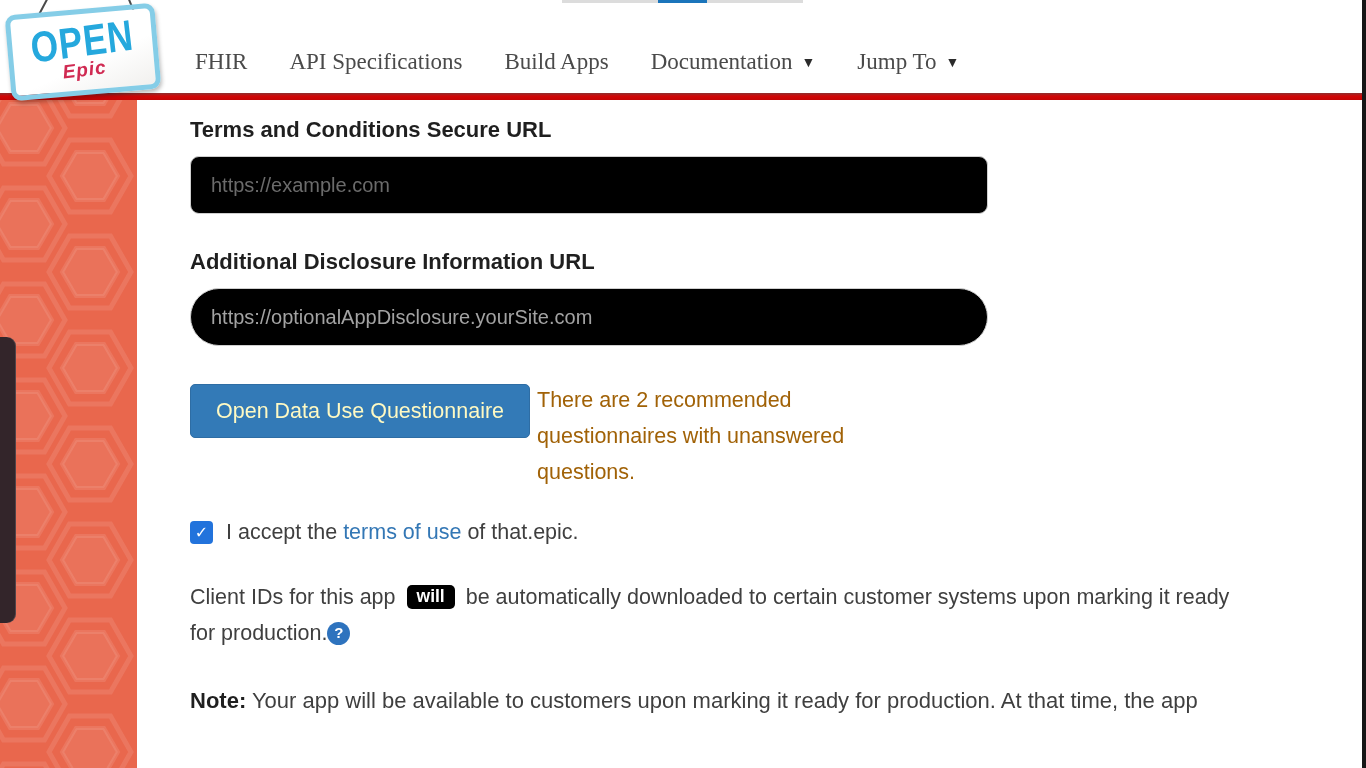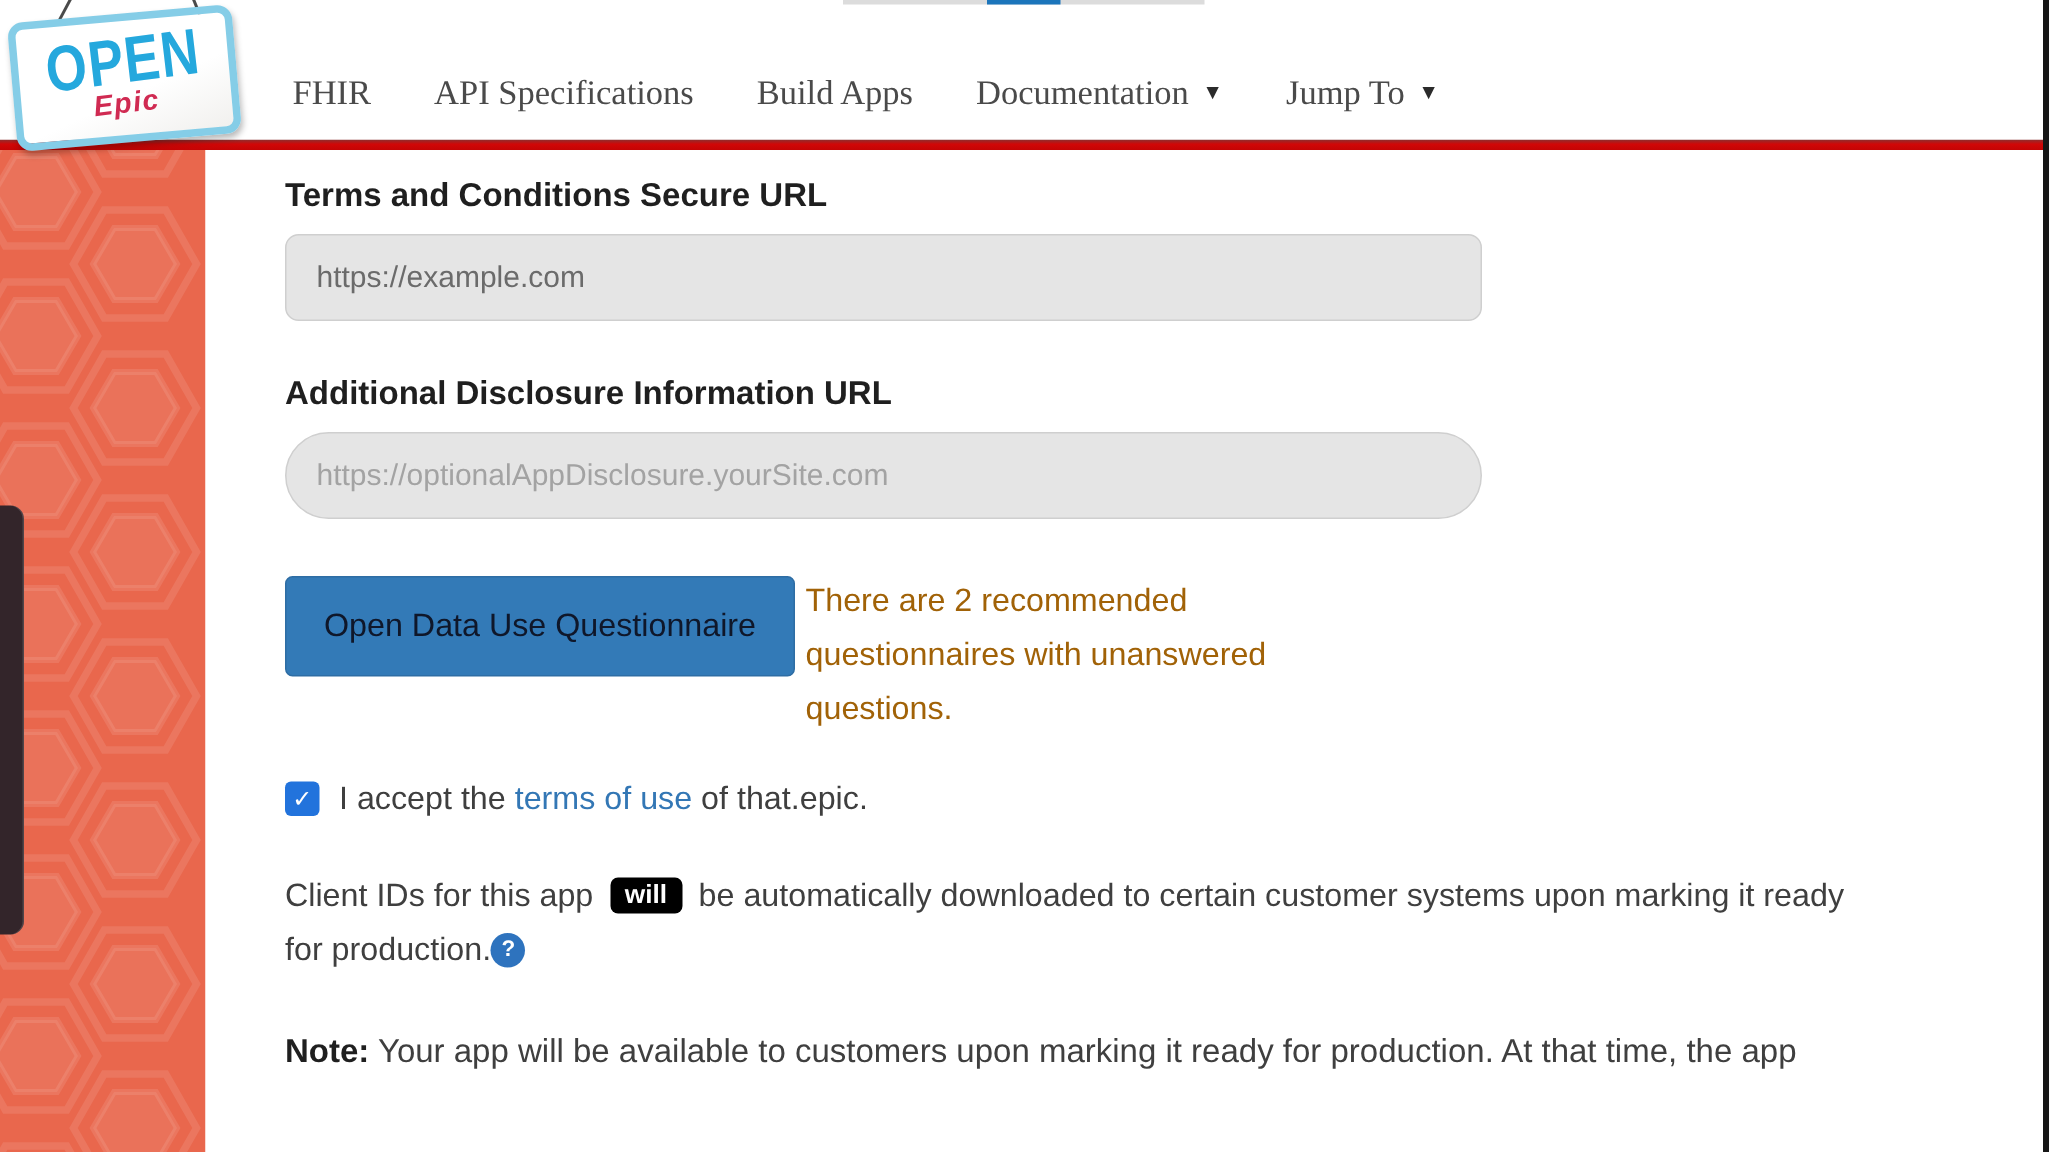--- a/index.html
+++ b/index.html
@@ -43,30 +43,30 @@
   .sidebar { width:137px; background:#e9674d; position:relative; overflow:hidden; flex:0 0 137px; }
   .sidebar svg { position:absolute; inset:0; }
   .handle { position:absolute; left:0; top:237px; width:16px; height:286px; background:#33252a; border-radius:0 9px 9px 0; z-index:40; box-shadow:inset -1px 0 0 rgba(255,255,255,0.15); }
 
   .content { flex:1; background:#ffffff; padding:16px 0 0 53px; position:relative; min-width:0; }
 
   .field-label { font-size:22px; font-weight:700; color:#1f1f1f; line-height:28px; margin:0 4px 12px 0; }
   .text-input {
     display:block; width:798px; height:58px; border:1px solid #cfcfcf; border-radius:9px;
     font-family:"Liberation Sans","DejaVu Sans",sans-serif;
-    font-size:20px; color:#6b6b6b; padding:0 20px; background:#e5e5e5; outline:none;
+    font-size:20px; color:#6b6b6b; padding:0 20px; background:#000000; outline:none;
   }
   .text-input::placeholder { color:#a3a3a3; }
   .mb34 { margin-bottom:34px; }
   .mb38 { margin-bottom:38px;border-radius:29px; }
 
   .q-row { display:flex; align-items:flex-start; }
   .q-button {
-    height:67px; padding:0 25px; background:#337ab7; border:1px solid #2e6da4; border-radius:5px;
-    color:#0f172a; font-size:21.5px; font-family:"Liberation Sans","DejaVu Sans",sans-serif; cursor:pointer; white-space:nowrap;
+    height:54px; padding:0 25px; background:#337ab7; border:1px solid #2e6da4; border-radius:5px;
+    color:#fef9c3; font-size:21.5px; font-family:"Liberation Sans","DejaVu Sans",sans-serif; cursor:pointer; white-space:nowrap;
   }
   .q-status { width:345px; margin-left:7px; margin-top:-2px; font-size:21.5px; line-height:36px; color:#a16207; }
 
   .check-row { margin-top:30px; display:flex; align-items:center; gap:13px; font-size:21.5px; color:#3f3f3f; }
   .checkbox {
     width:23px; height:23px; background:#2273dc; border-radius:4px; color:#fff;
     display:flex; align-items:center; justify-content:center; font-size:16px; font-weight:bold; cursor:pointer; flex:0 0 23px;
   }
   .terms-link { color:#3377b5; cursor:pointer; }
 

